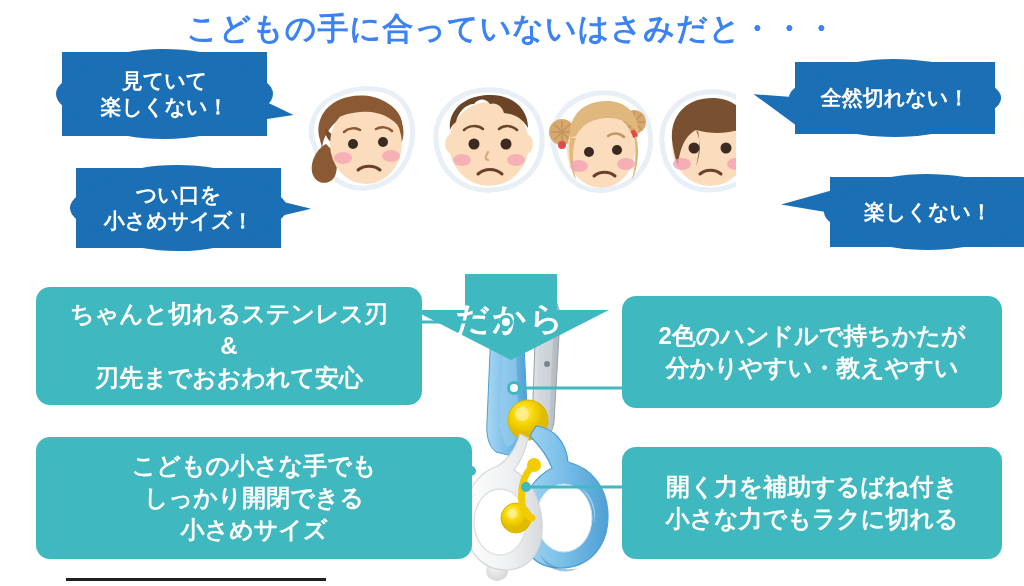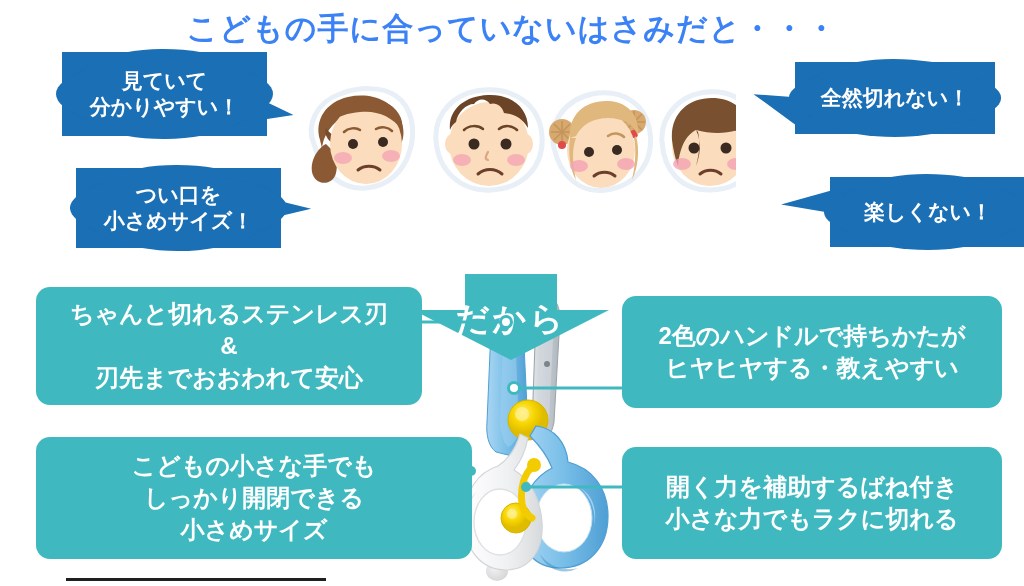--- a/index.html
+++ b/index.html
@@ -254,21 +254,21 @@
       </g>
     </svg>
   </div>
 
   <div class="bubble" id="bubble-scary">
     <span class="blob"></span>
     <span class="blob2"></span>
     <span class="blob3"></span>
     <span class="tail"></span>
     <span class="btxt">見ていて
-分かりやすい！</span>
+楽しくない！</span>
   </div>
 
   <div class="bubble" id="bubble-mouth">
     <span class="blob"></span>
     <span class="blob2"></span>
     <span class="blob3"></span>
     <span class="tail"></span>
     <span class="btxt">つい口を
 小さめサイズ！</span>
   </div>
@@ -389,21 +389,21 @@
     </svg>
   </div>
 
   <div class="fbox" id="fbox-blade">
     <span>ちゃんと切れるステンレス刃
 &amp;
 刃先までおおわれて安心</span>
   </div>
   <div class="fbox" id="fbox-handle">
     <span>2色のハンドルで持ちかたが
-ヒヤヒヤする・教えやすい</span>
+分かりやすい・教えやすい</span>
   </div>
   <div class="fbox" id="fbox-size">
     <span>こどもの小さな手でも
 しっかり開閉できる
 小さめサイズ</span>
   </div>
   <div class="fbox" id="fbox-spring">
     <span>開く力を補助するばね付き
 小さな力でもラクに切れる</span>
   </div>

